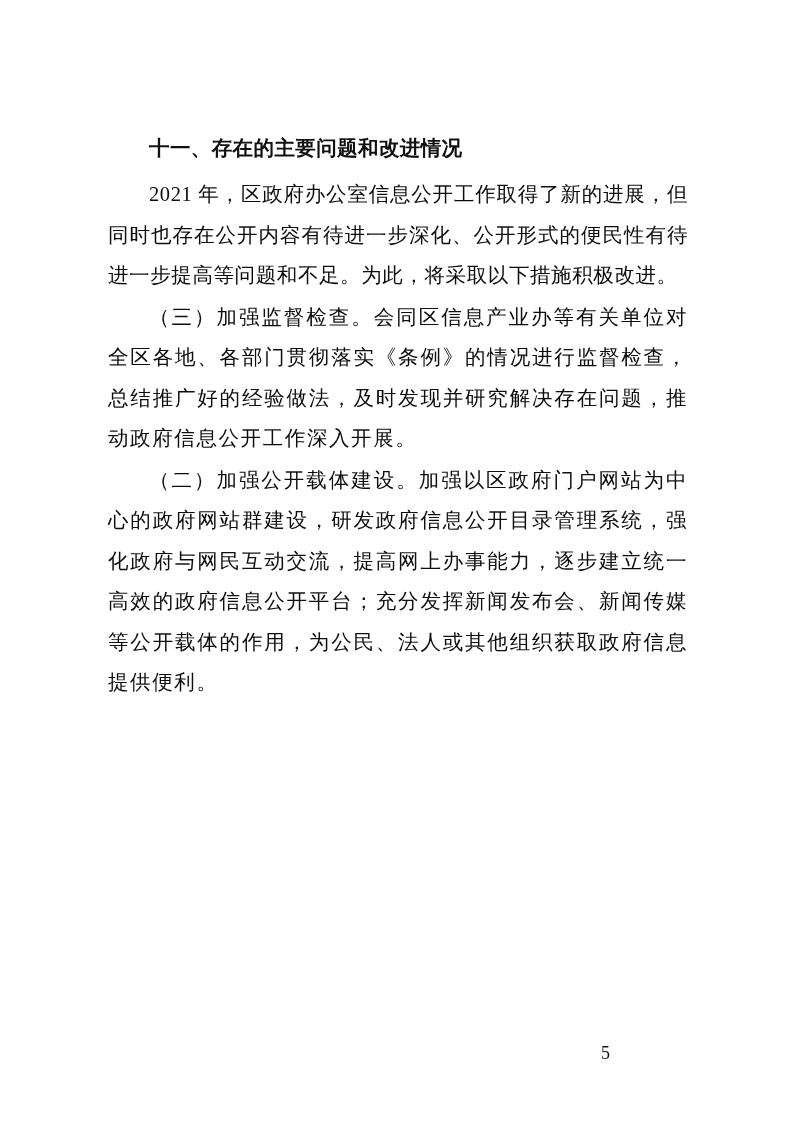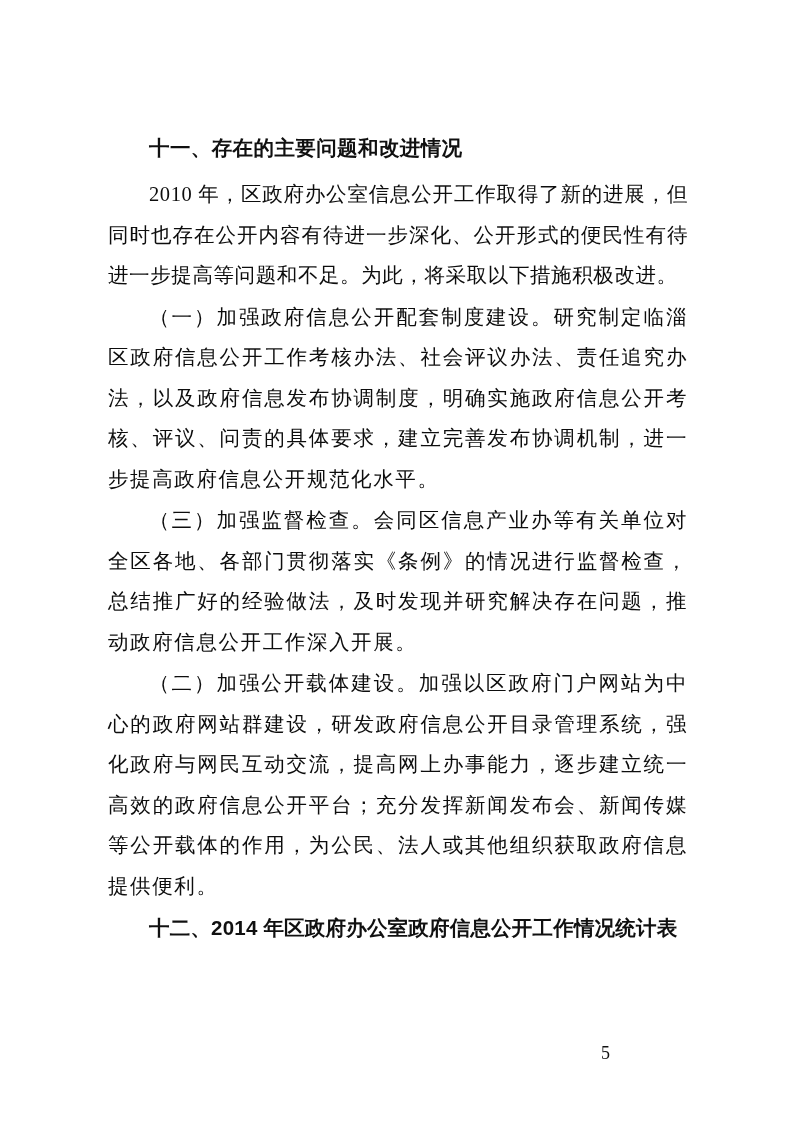--- a/index.html
+++ b/index.html
@@ -63,26 +63,24 @@
   }
 </style>
 </head>
 <body>
 
 <div class="page">
   <div class="content">
 
     <h2 class="heading">十一、存在的主要问题和改进情况</h2>
 
-    <p class="para">2010 年，区政府办公室信息公开工作取得了新的进展，但同时也存在公开内容有待进一步深化、公开形式的便民性有待进一步提高等问题和不足。为此，将采取以下措施积极改进。</p>
+    <p class="para">2021 年，区政府办公室信息公开工作取得了新的进展，但同时也存在公开内容有待进一步深化、公开形式的便民性有待进一步提高等问题和不足。为此，将采取以下措施积极改进。</p>
 
-    <p class="para para-spaced">（一）加强政府信息公开配套制度建设。研究制定临淄区政府信息公开工作考核办法、社会评议办法、责任追究办法，以及政府信息发布协调制度，明确实施政府信息公开考核、评议、问责的具体要求，建立完善发布协调机制，进一步提高政府信息公开规范化水平。</p>
 
     <p class="para para-spaced">（三）加强监督检查。会同区信息产业办等有关单位对全区各地、各部门贯彻落实《条例》的情况进行监督检查，总结推广好的经验做法，及时发现并研究解决存在问题，推动政府信息公开工作深入开展。</p>
 
     <p class="para para-spaced">（二）加强公开载体建设。加强以区政府门户网站为中心的政府网站群建设，研发政府信息公开目录管理系统，强化政府与网民互动交流，提高网上办事能力，逐步建立统一高效的政府信息公开平台；充分发挥新闻发布会、新闻传媒等公开载体的作用，为公民、法人或其他组织获取政府信息提供便利。</p>
 
-    <h2 class="heading heading-last">十二、2014 年区政府办公室政府信息公开工作情况统计表</h2>
 
   </div>
 
   <div class="page-number">5</div>
 </div>
 
 </body></html>

